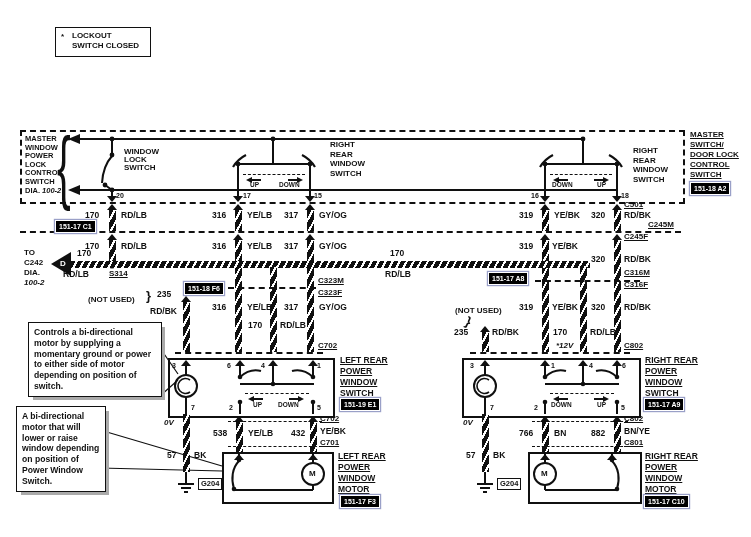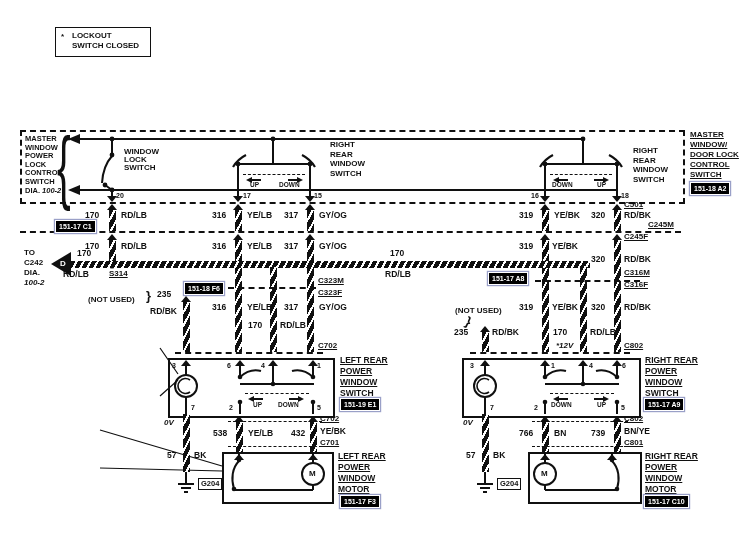--- a/index.html
+++ b/index.html
@@ -196,21 +196,21 @@
   <div class="tl" style="left:616px;top:164px;width:2px;height:32px"></div>
   <div class="t s8" style="left:633px;top:146px;line-height:9.5px">
     <div>RIGHT</div>
     <div>REAR</div>
     <div>WINDOW</div>
     <div>SWITCH</div>
   </div>
 
   <div class="t s8 " style="left:690px;top:130px;line-height:10px">
     <div class="u">MASTER</div>
-    <div class="u">WINDOW/</div>
+    <div class="u">SWITCH/</div>
     <div class="u">DOOR LOCK</div>
     <div class="u">CONTROL</div>
     <div class="u">SWITCH</div>
   </div>
   <div class="tag" style="left:691px;top:183px">151-18 A2</div>
 
   <span class="t s7" style="left:116px;top:192px">20</span>
   <span class="t s7" style="left:243px;top:192px">17</span>
   <span class="t s7" style="left:314px;top:192px">15</span>
   <span class="t s7" style="left:531px;top:192px">16</span>
@@ -444,33 +444,35 @@
   <span class="t s85" style="left:466px;top:451px">57</span>
   <span class="t s85" style="left:493px;top:451px">BK</span>
   <div class="gbox" style="left:497px;top:478px">G204</div>
 
   <div class="cu" style="left:540px;top:416px"></div>
   <div class="hw" style="left:542px;top:422px;width:7px;height:30px"></div>
   <span class="t s85" style="left:519px;top:429px">766</span>
   <span class="t s85" style="left:554px;top:429px">BN</span>
   <div class="cu" style="left:612px;top:416px"></div>
   <div class="hw" style="left:614px;top:422px;width:7px;height:30px"></div>
-  <span class="t s85" style="left:591px;top:429px">739</span>
+  <span class="t s85" style="left:591px;top:429px">882</span>
   <div class="dash-thin" style="left:532px;top:421px;width:96px"></div>
   <div class="dash-thin" style="left:532px;top:446px;width:96px"></div>
   <span class="t s8 u" style="left:624px;top:415px">C802</span>
   <span class="t s85" style="left:624px;top:427px">BN/YE</span>
   <span class="t s8 u" style="left:624px;top:439px">C801</span>
 
   <div class="sbox" style="left:528px;top:452px;width:110px;height:48px"></div>
   <div class="cu" style="left:540px;top:454px"></div>
   <div class="cu" style="left:607px;top:454px"></div>
   <span class="t s8" style="left:541px;top:470px">M</span>
   <div class="t s85" style="left:645px;top:451px;line-height:11px">
     <div class="u">RIGHT REAR</div>
     <div class="u">POWER</div>
     <div class="u">WINDOW</div>
     <div class="u">MOTOR</div>
   </div>
   <div class="tag" style="left:645px;top:496px">151-17 C10</div>
 
+  <div class="callout" style="left:28px;top:322px;width:122px">Controls a bi-directional motor by supplying a momentary ground or power to either side of motor depending on position of switch.</div>
+  <div class="callout" style="left:16px;top:406px;width:78px">A bi-directional motor that will lower or raise window depending on position of Power Window Switch.</div>
 
 </div>
 
 </body></html>

